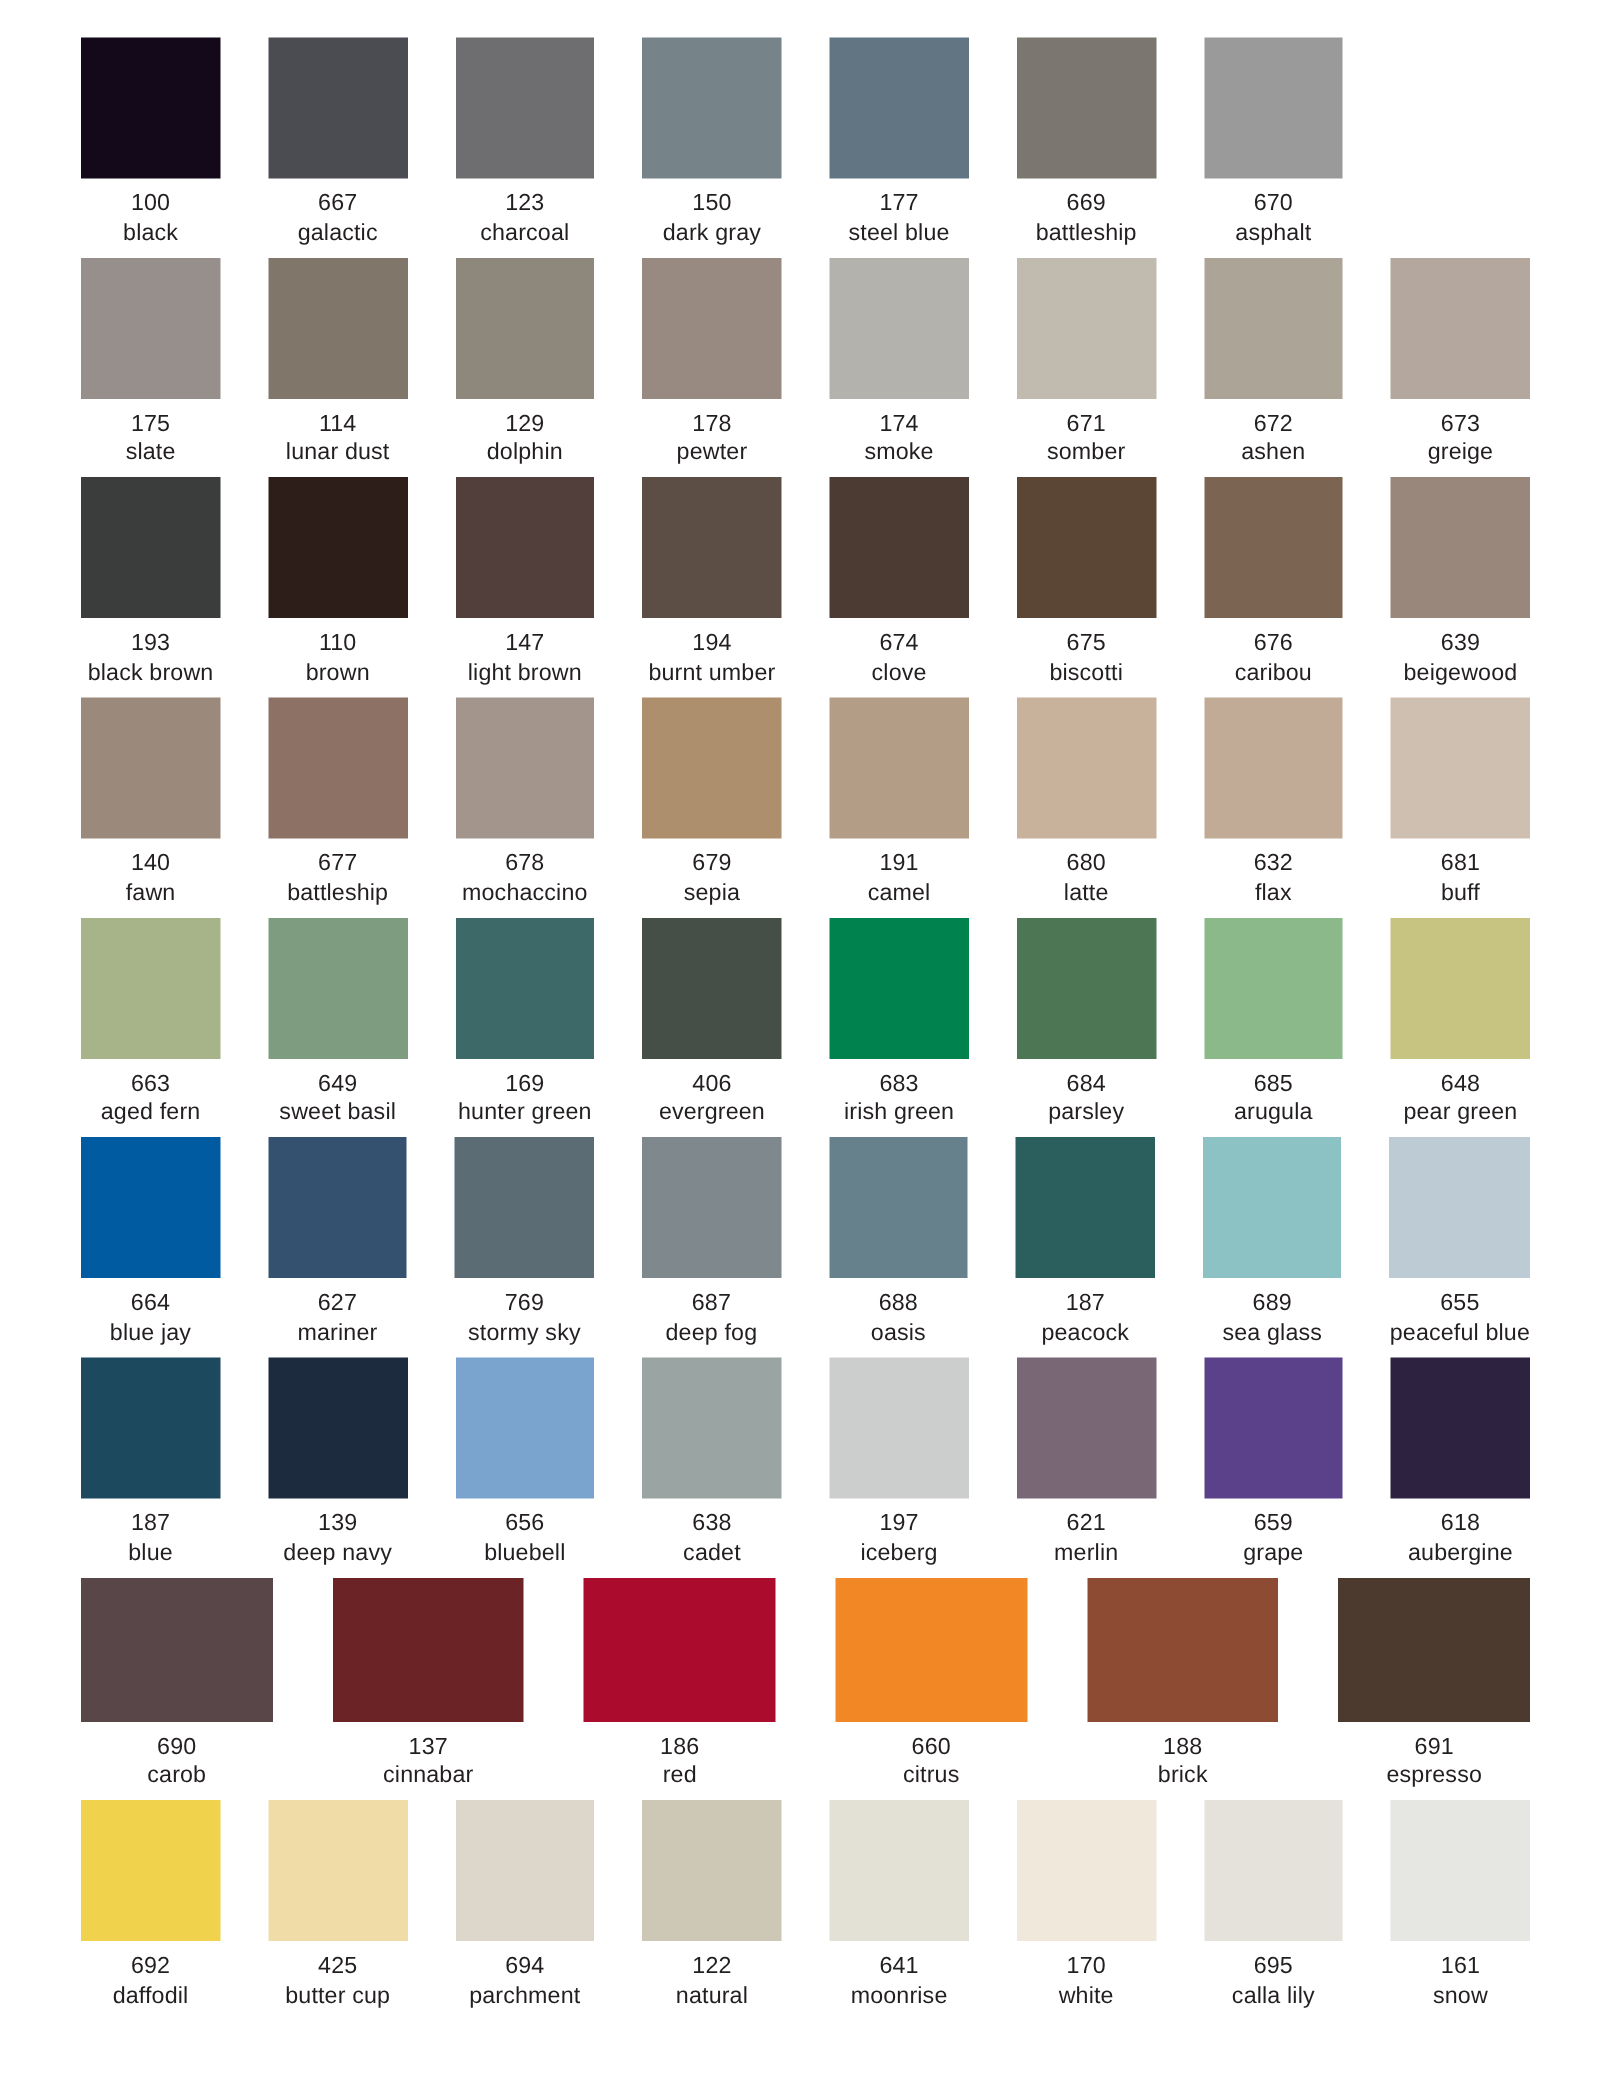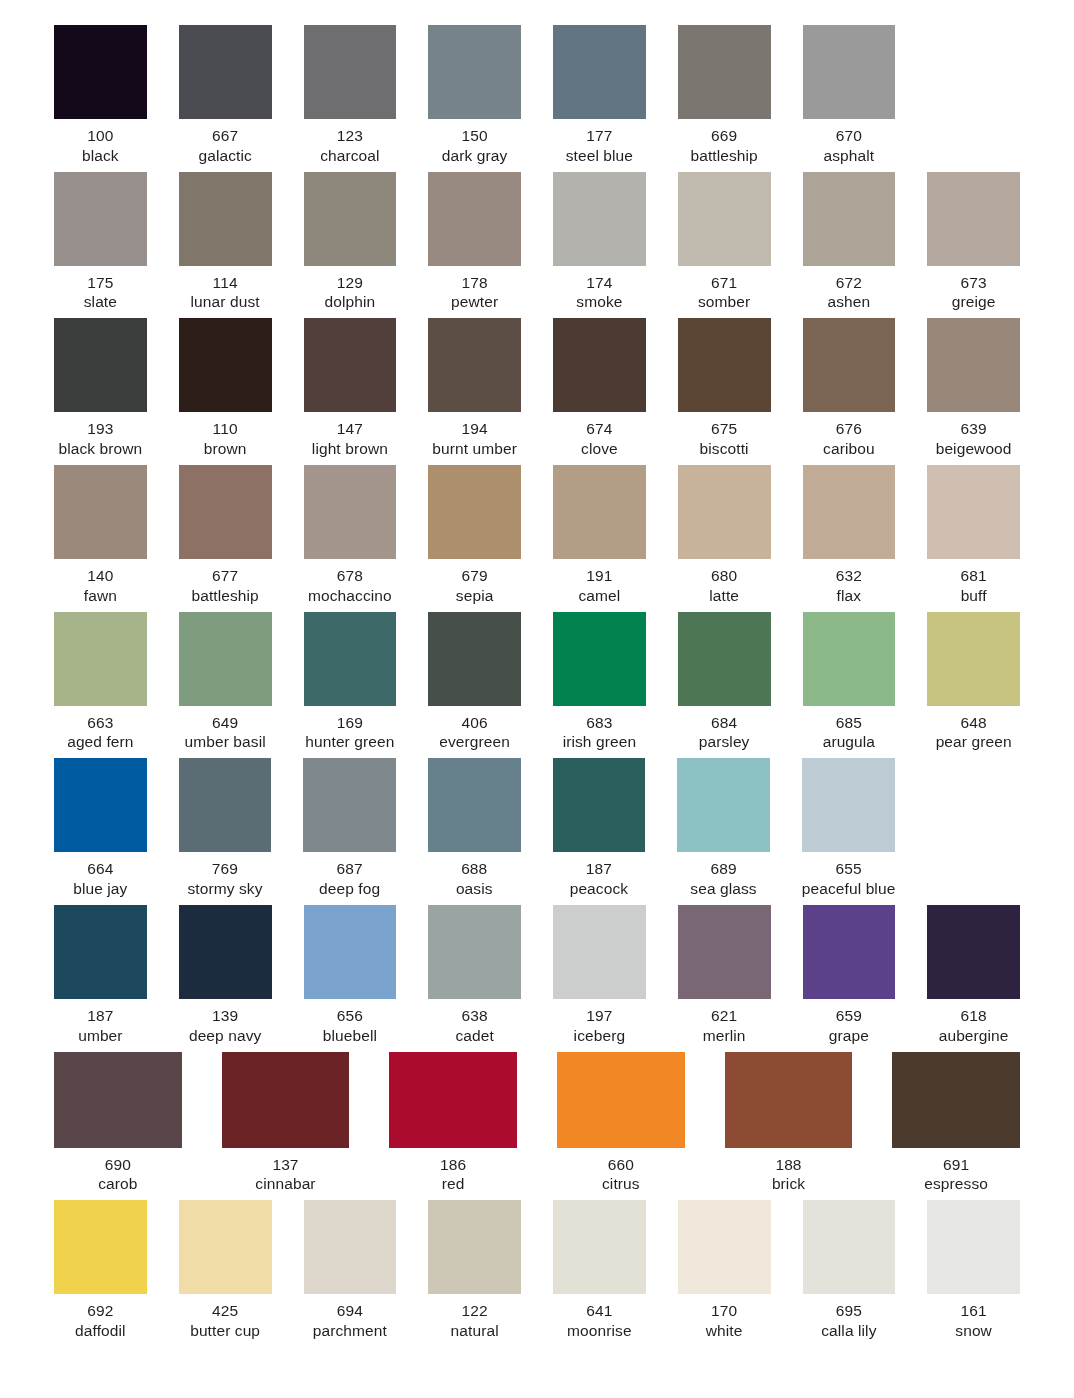--- a/index.html
+++ b/index.html
@@ -295,21 +295,21 @@
         <div class="swatch-chip" style="background-color: rgb(167, 179, 136);"></div>
         <div class="swatch-labels">
           <span class="swatch-code">663</span>
           <span class="swatch-name">aged fern</span>
         </div>
       </div>
       <div class="swatch-cell">
         <div class="swatch-chip" style="background-color: rgb(126, 157, 128);"></div>
         <div class="swatch-labels">
           <span class="swatch-code">649</span>
-          <span class="swatch-name">umber basil</span>
+          <span class="swatch-name">sweet basil</span>
         </div>
       </div>
       <div class="swatch-cell">
         <div class="swatch-chip" style="background-color: rgb(61, 106, 104);"></div>
         <div class="swatch-labels">
           <span class="swatch-code">169</span>
           <span class="swatch-name">hunter green</span>
         </div>
       </div>
       <div class="swatch-cell">
@@ -350,20 +350,27 @@
     </div>
     <div class="swatch-row">
       <div class="swatch-cell">
         <div class="swatch-chip" style="background-color: rgb(0, 91, 161);"></div>
         <div class="swatch-labels">
           <span class="swatch-code">664</span>
           <span class="swatch-name">blue jay</span>
         </div>
       </div>
       <div class="swatch-cell">
+        <div class="swatch-chip" style="background-color: rgb(52, 81, 111);"></div>
+        <div class="swatch-labels">
+          <span class="swatch-code">627</span>
+          <span class="swatch-name">mariner</span>
+        </div>
+      </div>
+      <div class="swatch-cell">
         <div class="swatch-chip" style="background-color: rgb(91, 108, 116);"></div>
         <div class="swatch-labels">
           <span class="swatch-code">769</span>
           <span class="swatch-name">stormy sky</span>
         </div>
       </div>
       <div class="swatch-cell">
         <div class="swatch-chip" style="background-color: rgb(127, 136, 140);"></div>
         <div class="swatch-labels">
           <span class="swatch-code">687</span>
@@ -397,21 +404,21 @@
           <span class="swatch-code">655</span>
           <span class="swatch-name">peaceful blue</span>
         </div>
       </div>
     </div>
     <div class="swatch-row">
       <div class="swatch-cell">
         <div class="swatch-chip" style="background-color: rgb(29, 73, 95);"></div>
         <div class="swatch-labels">
           <span class="swatch-code">187</span>
-          <span class="swatch-name">umber</span>
+          <span class="swatch-name">blue</span>
         </div>
       </div>
       <div class="swatch-cell">
         <div class="swatch-chip" style="background-color: rgb(29, 43, 62);"></div>
         <div class="swatch-labels">
           <span class="swatch-code">139</span>
           <span class="swatch-name">deep navy</span>
         </div>
       </div>
       <div class="swatch-cell">

